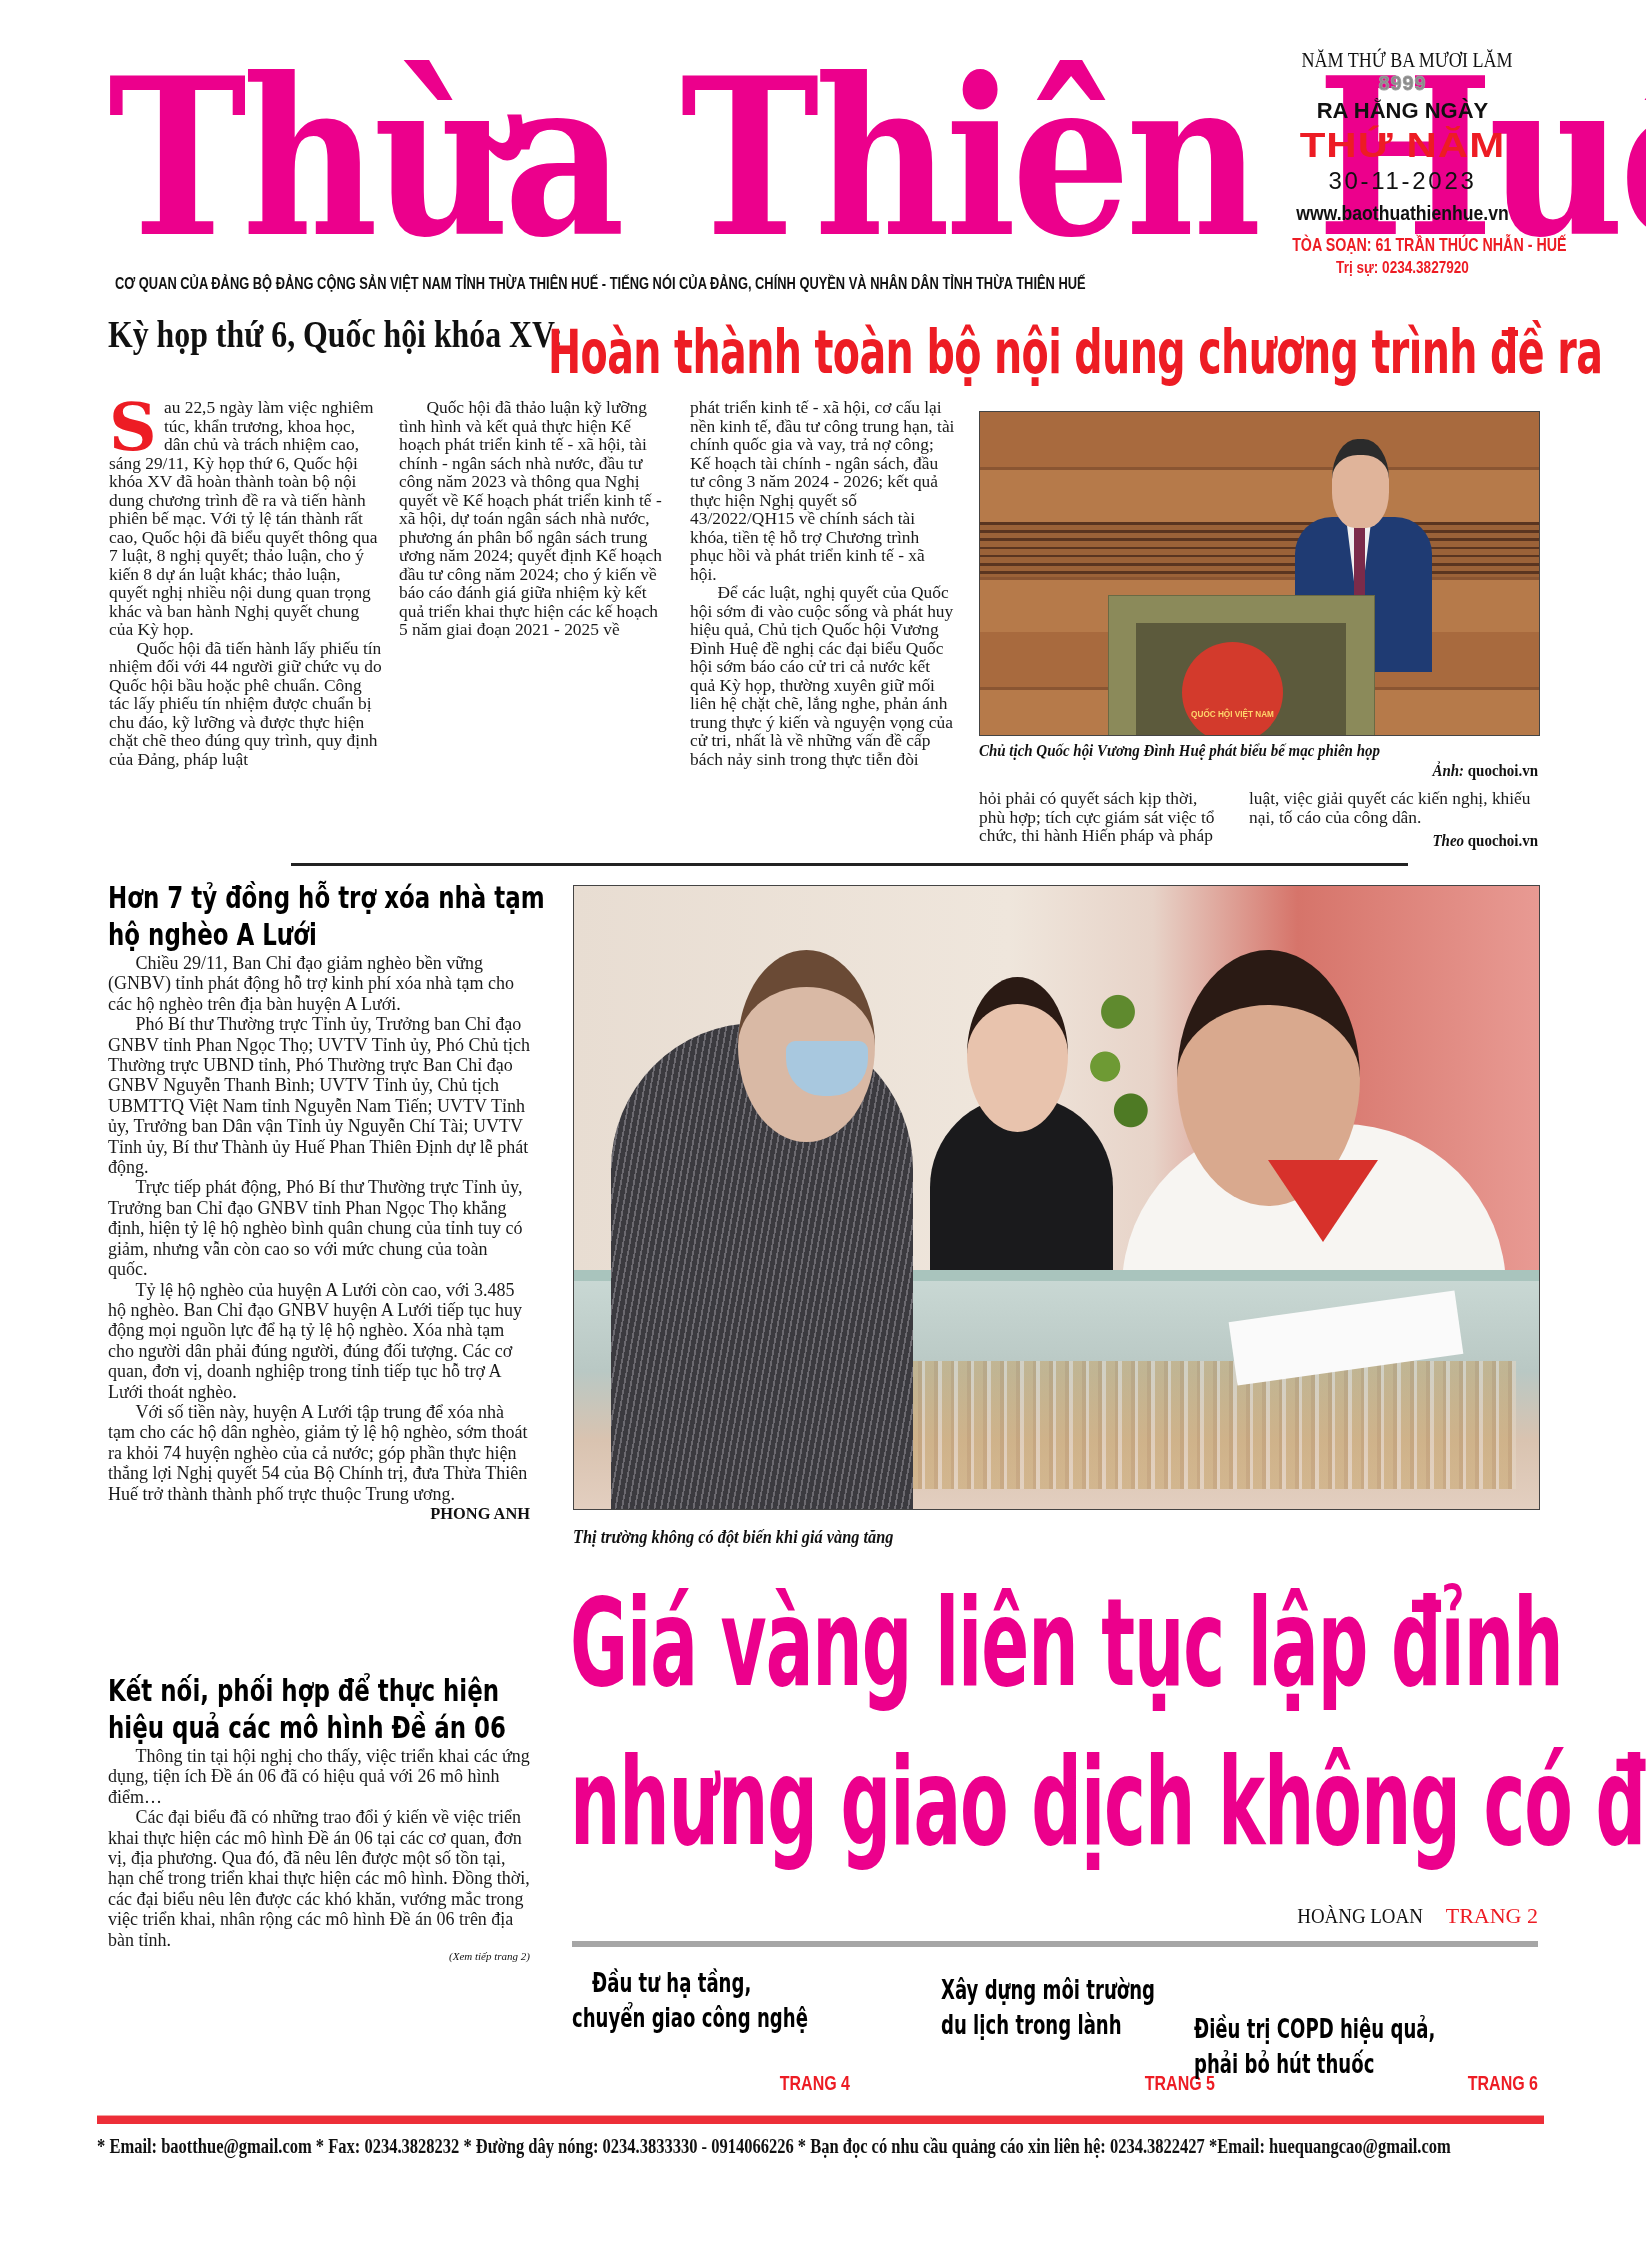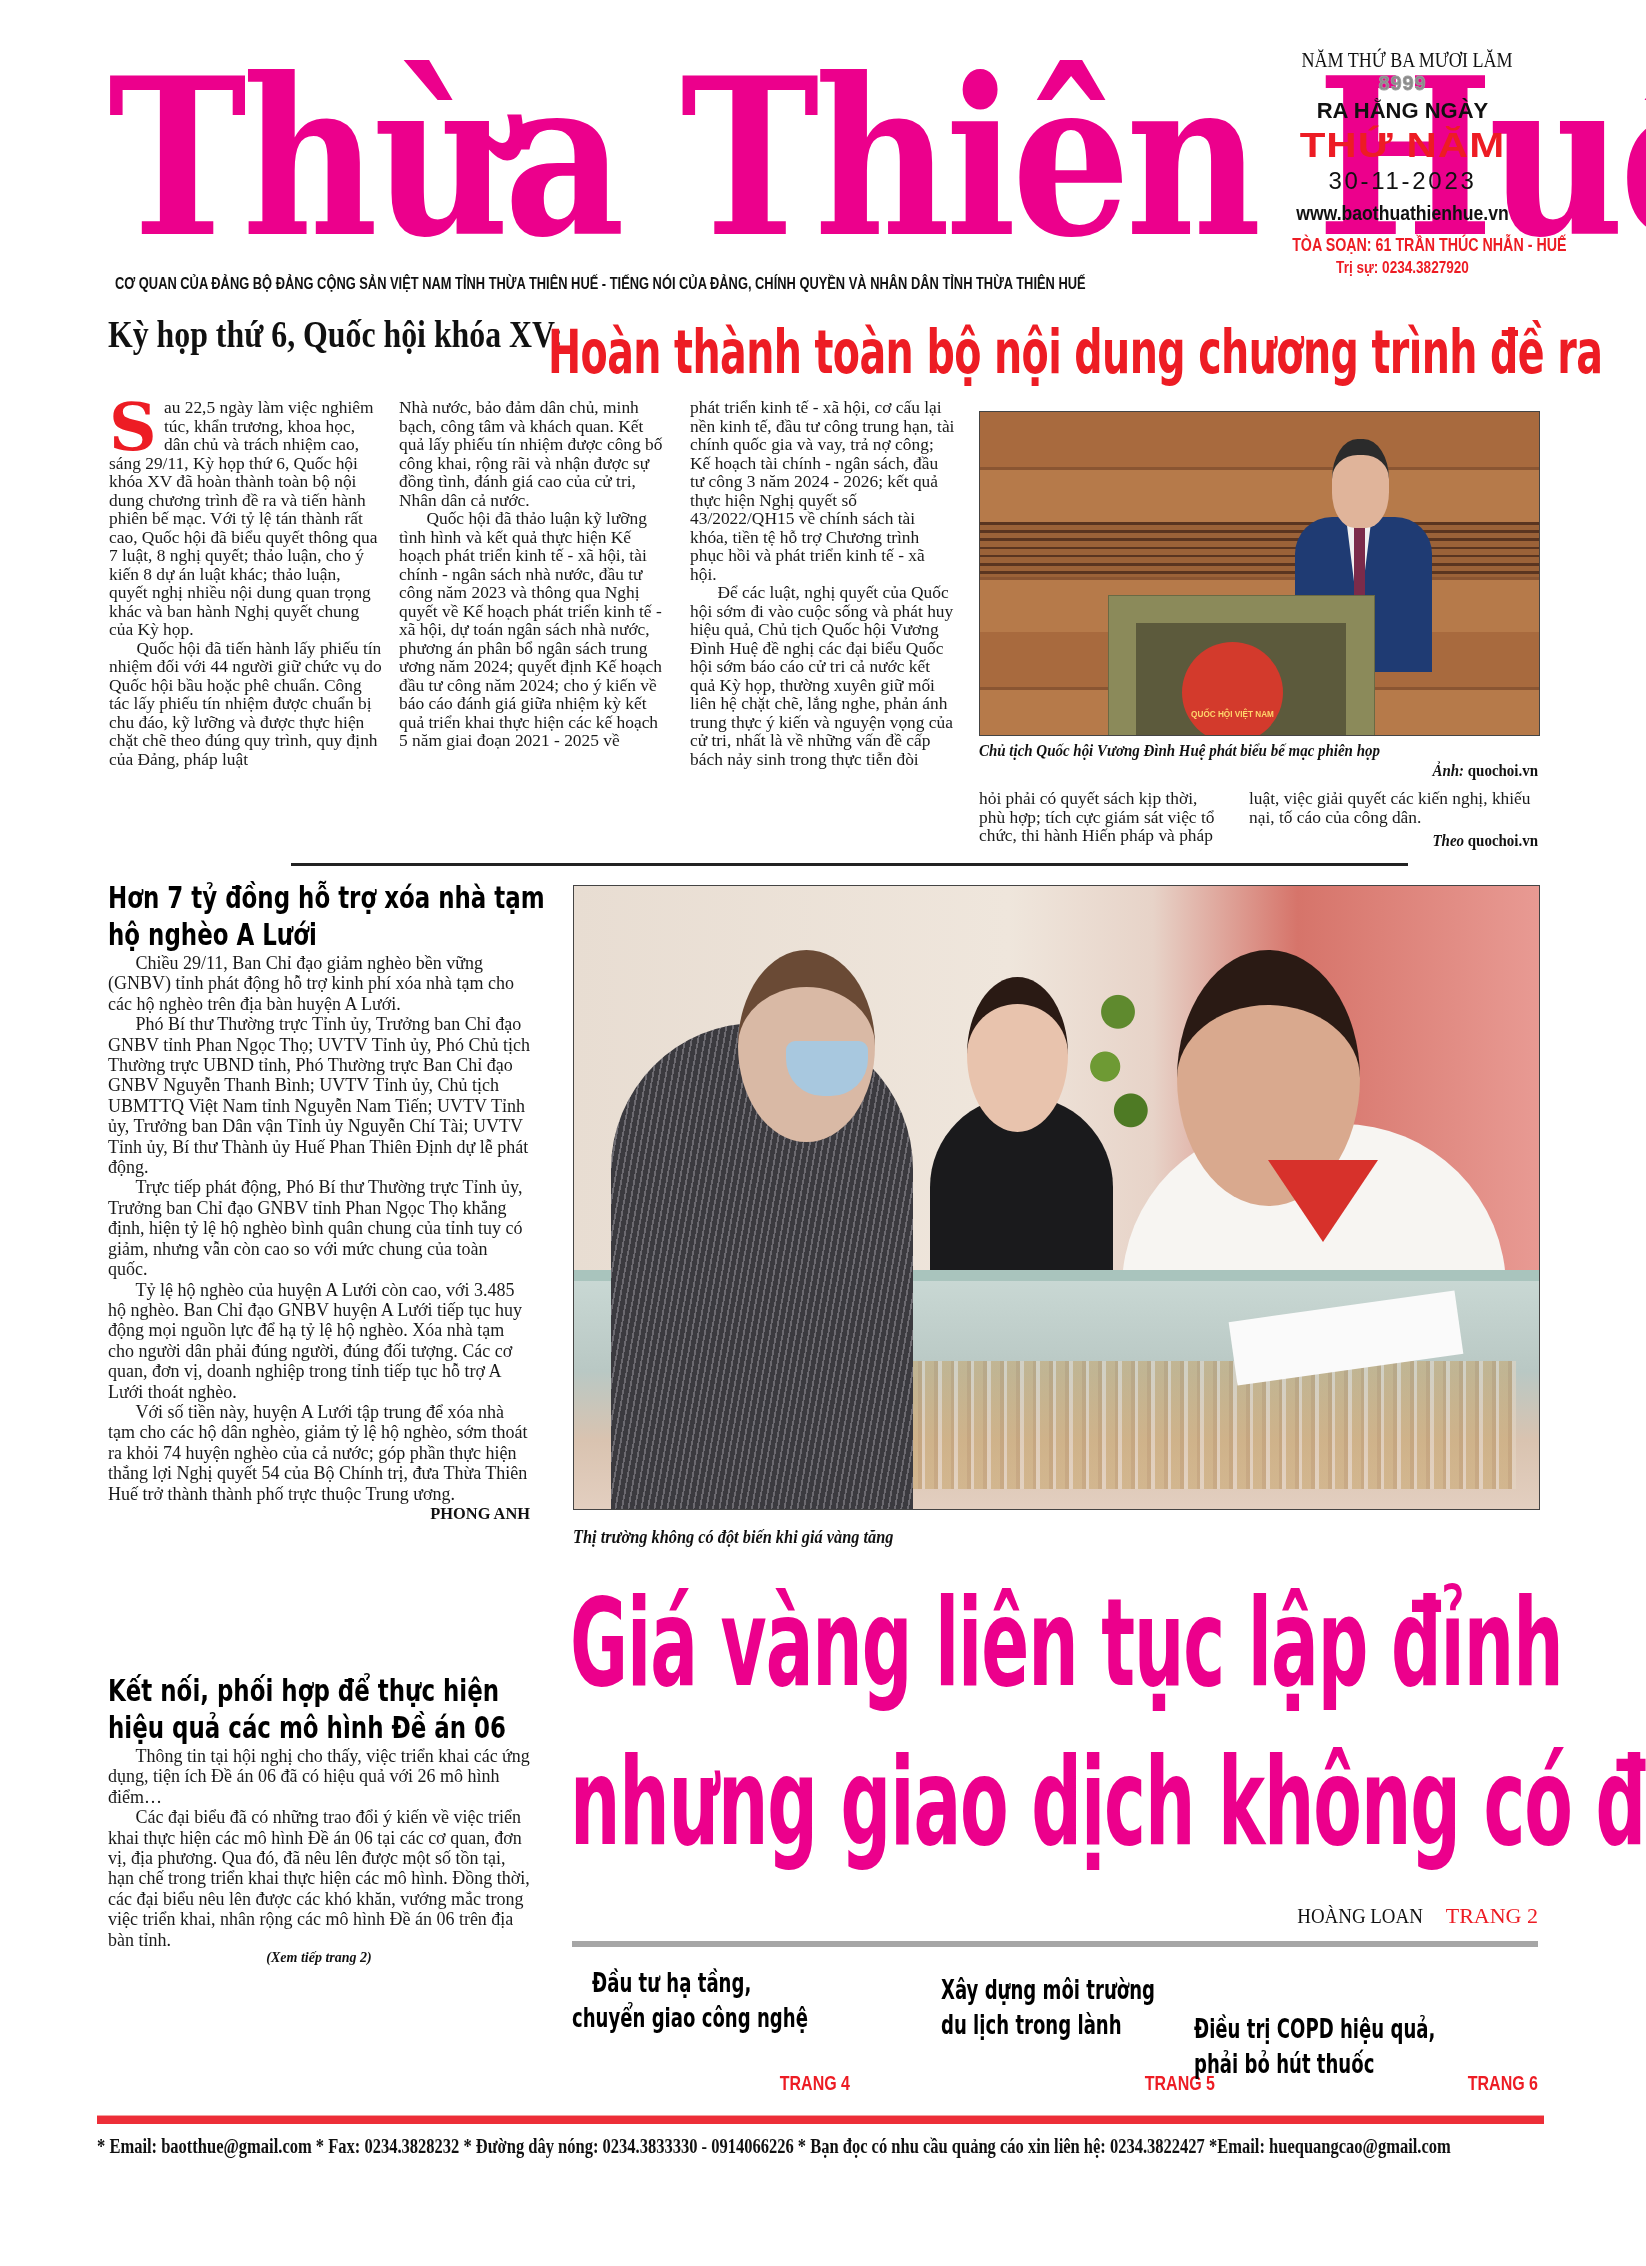--- a/index.html
+++ b/index.html
@@ -38,21 +38,21 @@
   .photo1 .podium-inner { position:absolute; left:27.4px; top:27.4px; width:210px; height:119px; background:#5c5a3c; }
   .photo1 .emblem { position:absolute; left:73px; top:46px; width:101px; height:101px; border-radius:50%; background:#d33a2c; color:#ffd66b; font-family:"Liberation Sans", sans-serif; font-size:8.2px; font-weight:bold; text-align:center; line-height:146px; }
   .cap { font-family:"Liberation Serif", serif; font-style:italic; font-weight:bold; font-size:17.4px; line-height:20px; white-space:nowrap; transform:scaleX(0.86); transform-origin:left top; }
   .credit { font-family:"Liberation Serif", serif; font-size:17.4px; line-height:20px; font-weight:bold; text-align:right; transform:scaleX(0.86); transform-origin:right top; }
   .credit i { font-style:italic; }
   .hr-black { height:2.7px; background:#222; }
   .side-head { font-family:"DejaVu Sans", sans-serif; font-weight:bold; font-size:31px; line-height:37px; color:#000; white-space:nowrap; transform:scaleX(0.74); transform-origin:left top; }
   .col2 { font-family:"Liberation Serif", serif; font-size:18px; line-height:20.4px; color:#1a1a1a; }
   .col2 p { margin:0; text-indent:27.4px; }
   .byline { font-family:"Liberation Serif", serif; font-weight:bold; font-size:16.4px; text-align:right; }
-  .seemore { font-family:"Liberation Serif", serif; font-style:italic; font-weight:bold; font-size:14px; text-align:center; }
+  .seemore { font-family:"Liberation Serif", serif; font-style:italic; font-weight:normal; font-size:11px; text-align:right; }
   .photo2 { left:573px; top:885px; width:965px; height:623px; background:linear-gradient(90deg, #e8ddd2 0%, #efe6dc 45%, #e7d3c8 60%, #d6746a 75%, #e89a93 100%); }
   .photo2 .counter { position:absolute; left:0; top:393px; width:100%; height:230px; background:linear-gradient(180deg, #c9d8d4 0%, #b9c8c4 40%, #d9c3b0 70%, #e3cfc0 100%); }
   .photo2 .glass { position:absolute; left:0; top:384px; width:100%; height:11px; background:#a9c4bd; }
   .photo2 .woman1 { position:absolute; left:37px; top:137px; width:302px; height:493px; background:repeating-linear-gradient(100deg, #3b3a3f 0px, #3b3a3f 4.6px, #6c6a70 4.6px, #6c6a70 6.4px); border-radius:146px 146px 0 0; }
   .photo2 .woman1-head { position:absolute; left:164px; top:64px; width:137px; height:155px; background:#d9b9a5; border-radius:50%; border-top:37px solid #6a4a35; }
   .photo2 .mask { position:absolute; left:212px; top:155px; width:82px; height:55px; background:#a8c8df; border-radius:9.1px 9.1px 37px 37px; }
   .photo2 .woman2 { position:absolute; left:356px; top:210px; width:183px; height:201px; background:#1a1a1c; border-radius:91px 91px 0 0; }
   .photo2 .woman2-head { position:absolute; left:393px; top:91px; width:101px; height:128px; background:#e8c3ad; border-radius:50%; border-top:27.4px solid #2a1a14; }
   .photo2 .woman3 { position:absolute; left:548px; top:238px; width:384px; height:238px; background:#f7f5f2; border-radius:164px 164px 0 0; }
   .photo2 .woman3-head { position:absolute; left:603px; top:64px; width:183px; height:201px; background:#d9a98e; border-radius:50%; border-top:55px solid #2a1a14; }
@@ -91,21 +91,20 @@
 <div class="abs kicker">Kỳ họp thứ 6, Quốc hội khóa XV:</div>
 <div class="abs lead-headline">Hoàn thành toàn bộ nội dung chương trình đề ra</div>
 
 <div class="abs col" style="left:109px; top:398px; width:274px;">
   <span class="dropcap">S</span>
   <p class="first">au 22,5 ngày làm việc nghiêm túc, khẩn trương, khoa học, dân chủ và trách nhiệm cao, sáng 29/11, Kỳ họp thứ 6, Quốc hội khóa XV đã hoàn thành toàn bộ nội dung chương trình đề ra và tiến hành phiên bế mạc. Với tỷ lệ tán thành rất cao, Quốc hội đã biểu quyết thông qua 7 luật, 8 nghị quyết; thảo luận, cho ý kiến 8 dự án luật khác; thảo luận, quyết nghị nhiều nội dung quan trọng khác và ban hành Nghị quyết chung của Kỳ họp.</p>
   <p>Quốc hội đã tiến hành lấy phiếu tín nhiệm đối với 44 người giữ chức vụ do Quốc hội bầu hoặc phê chuẩn. Công tác lấy phiếu tín nhiệm được chuẩn bị chu đáo, kỹ lưỡng và được thực hiện chặt chẽ theo đúng quy trình, quy định của Đảng, pháp luật</p>
 </div>
 
 <div class="abs col" style="left:399px; top:398px; width:269px;">
-  <p class="first">Nhà nước, bảo đảm dân chủ, minh bạch, công tâm và khách quan. Kết quả lấy phiếu tín nhiệm được công bố công khai, rộng rãi và nhận được sự đồng tình, đánh giá cao của cử tri, Nhân dân cả nước.</p>
   <p>Quốc hội đã thảo luận kỹ lưỡng tình hình và kết quả thực hiện Kế hoạch phát triển kinh tế - xã hội, tài chính - ngân sách nhà nước, đầu tư công năm 2023 và thông qua Nghị quyết về Kế hoạch phát triển kinh tế - xã hội, dự toán ngân sách nhà nước, phương án phân bổ ngân sách trung ương năm 2024; quyết định Kế hoạch đầu tư công năm 2024; cho ý kiến về báo cáo đánh giá giữa nhiệm kỳ kết quả triển khai thực hiện các kế hoạch 5 năm giai đoạn 2021 - 2025 về</p>
 </div>
 
 <div class="abs col" style="left:690px; top:398px; width:265px;">
   <p class="first">phát triển kinh tế - xã hội, cơ cấu lại nền kinh tế, đầu tư công trung hạn, tài chính quốc gia và vay, trả nợ công; Kế hoạch tài chính - ngân sách, đầu tư công 3 năm 2024 - 2026; kết quả thực hiện Nghị quyết số 43/2022/QH15 về chính sách tài khóa, tiền tệ hỗ trợ Chương trình phục hồi và phát triển kinh tế - xã hội.</p>
   <p>Để các luật, nghị quyết của Quốc hội sớm đi vào cuộc sống và phát huy hiệu quả, Chủ tịch Quốc hội Vương Đình Huệ đề nghị các đại biểu Quốc hội sớm báo cáo cử tri cả nước kết quả Kỳ họp, thường xuyên giữ mối liên hệ chặt chẽ, lắng nghe, phản ánh trung thực ý kiến và nguyện vọng của cử tri, nhất là về những vấn đề cấp bách nảy sinh trong thực tiễn đòi</p>
 </div>
 
 <div class="abs photo photo1">
   <div class="wall-lines"></div>

